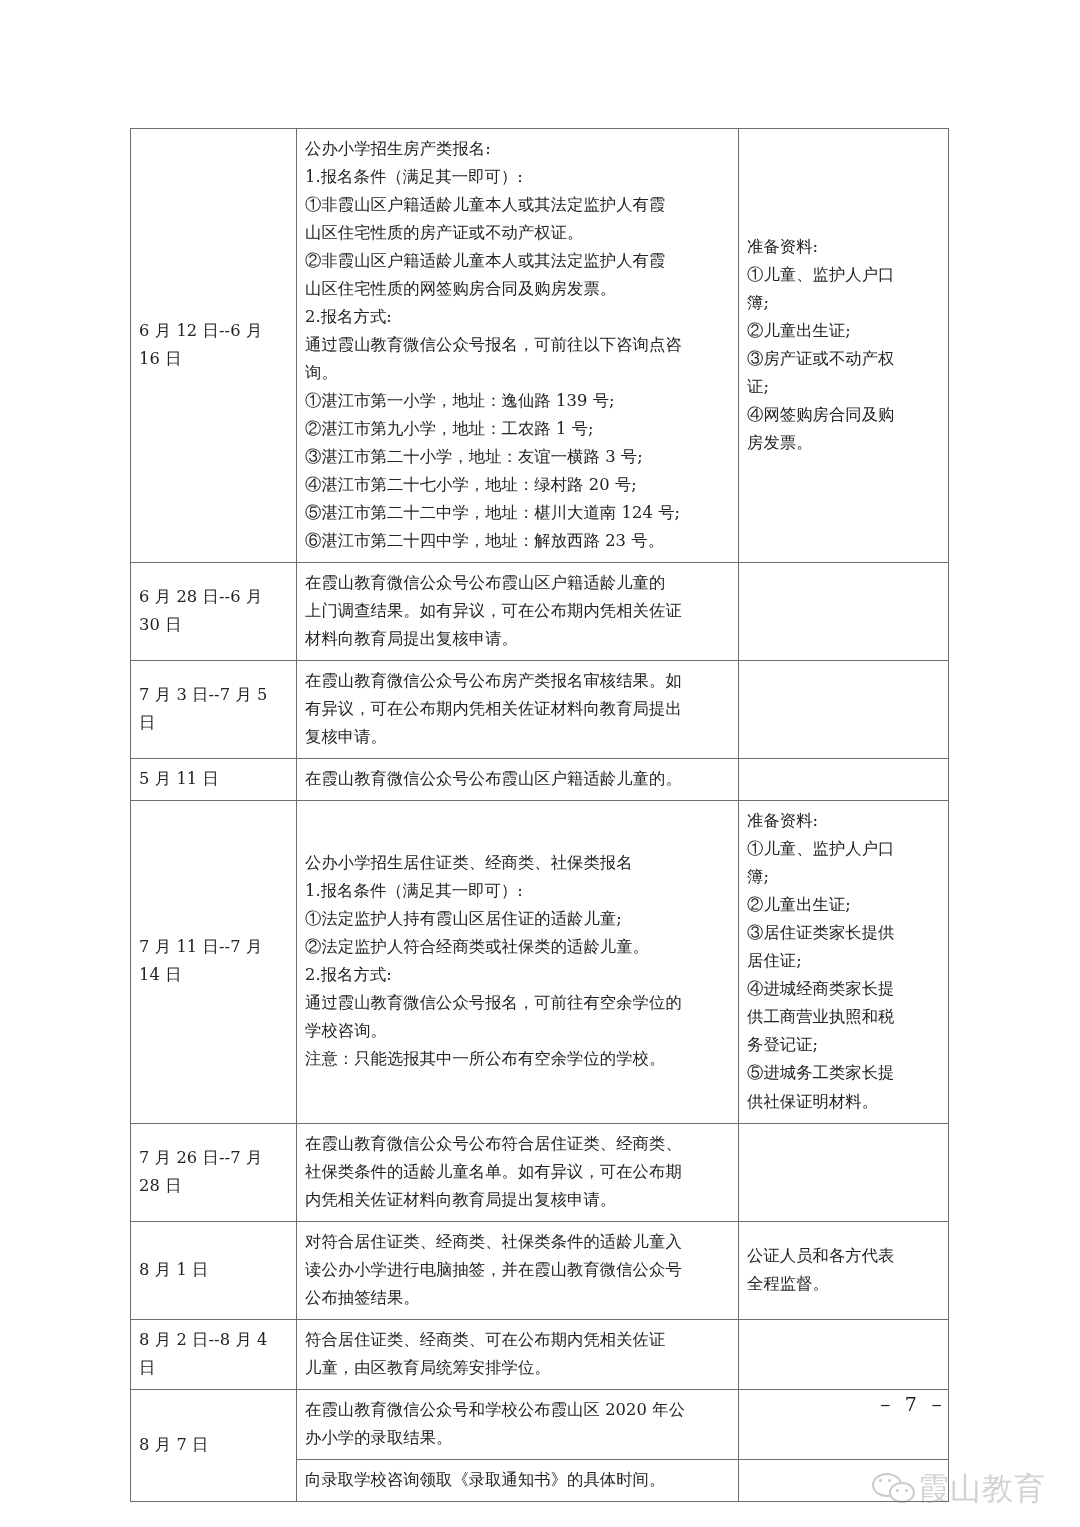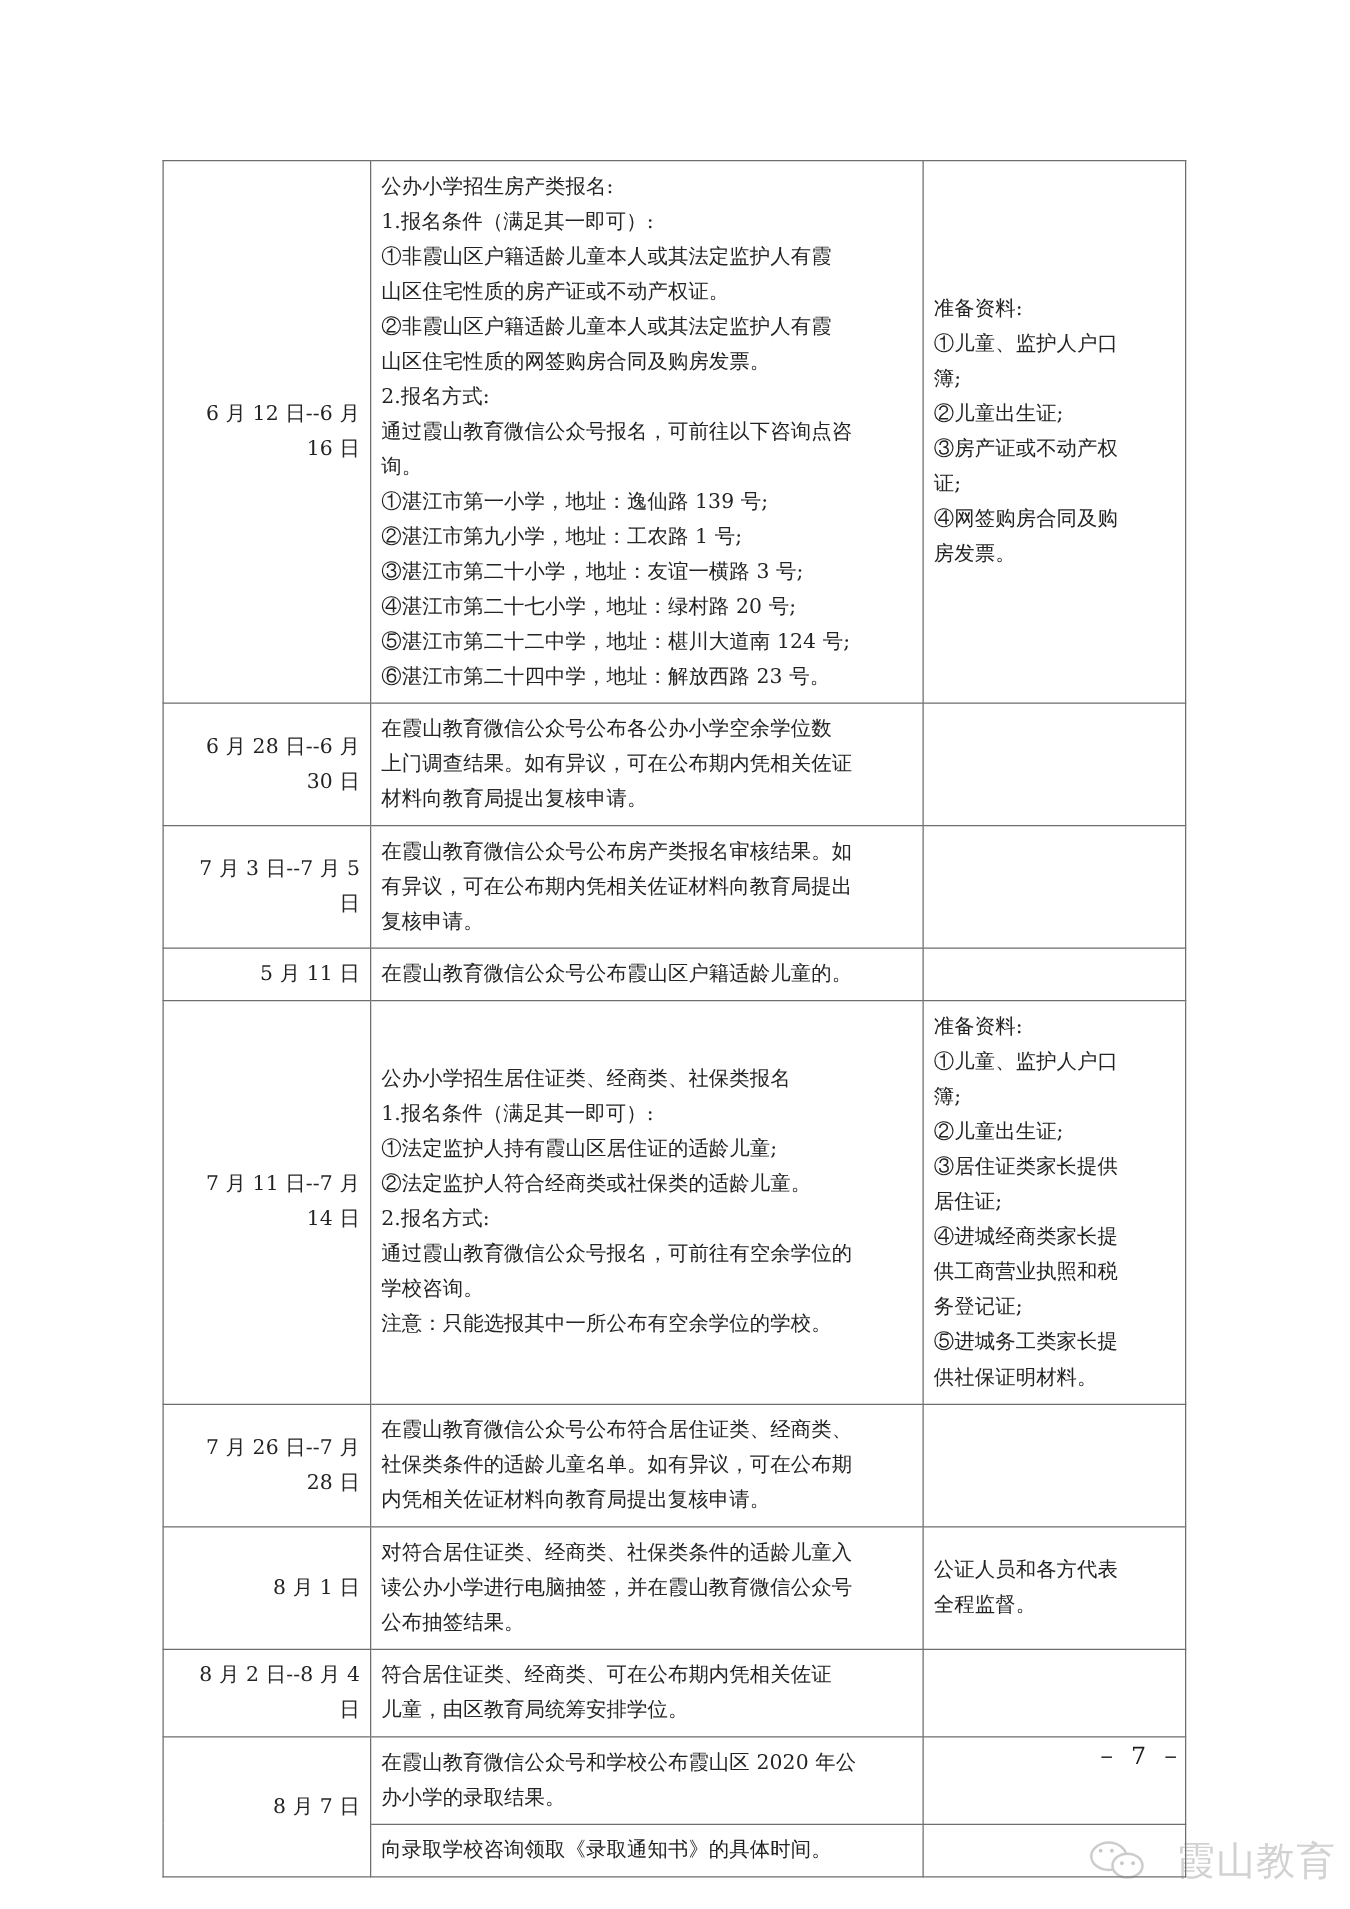--- a/index.html
+++ b/index.html
@@ -40,21 +40,21 @@
     font-size: 16.3px;
     line-height: 1.72;
     letter-spacing: 0.1px;
     color: #232323;
   }
   .col-date   { width: 166px; }
   .col-body   { width: 442px; }
   .col-notes  { width: 210px; }
 
   td.date-cell {
-    text-align: right;
+    text-align: left;
     vertical-align: middle;
     font-size: 16.2px;
     line-height: 1.75;
     letter-spacing: 0.55px;
   }
   td.body-cell  { vertical-align: top; }
   td.notes-cell { vertical-align: top; }
 
   td.body-cell.mid  { vertical-align: middle; }
   td.notes-cell.mid { vertical-align: middle; }
@@ -77,21 +77,21 @@
     font-family: "DejaVu Serif", "Liberation Serif", serif;
   }
 
   
   #wechat-footer {
     position: absolute;
     left: 872px;
     top: 1468px;
     display: flex;
     align-items: center;
-    gap: 23px;
+    gap: 0;
     opacity: 0.38;
   }
   #wechat-footer .wx-logo {
     width: 46px;
     height: 34px;
     position: relative;
     flex: none;
   }
   #wechat-footer .wx-logo .bubble-a,
   #wechat-footer .wx-logo .bubble-b {
@@ -173,21 +173,21 @@
 房发票。</span>
         </td>
       </tr>
 
       <tr>
         <td class="date-cell">
           <span class="ln">6 月 28 日--6 月
 30 日</span>
         </td>
         <td class="body-cell">
-          <span class="ln">在霞山教育微信公众号公布各公办小学空余学位数
+          <span class="ln">在霞山教育微信公众号公布霞山区户籍适龄儿童的
 上门调查结果。如有异议，可在公布期内凭相关佐证
 材料向教育局提出复核申请。</span>
         </td>
         <td class="notes-cell empty">
           <span class="ln"></span>
         </td>
       </tr>
 
       <tr>
         <td class="date-cell">

